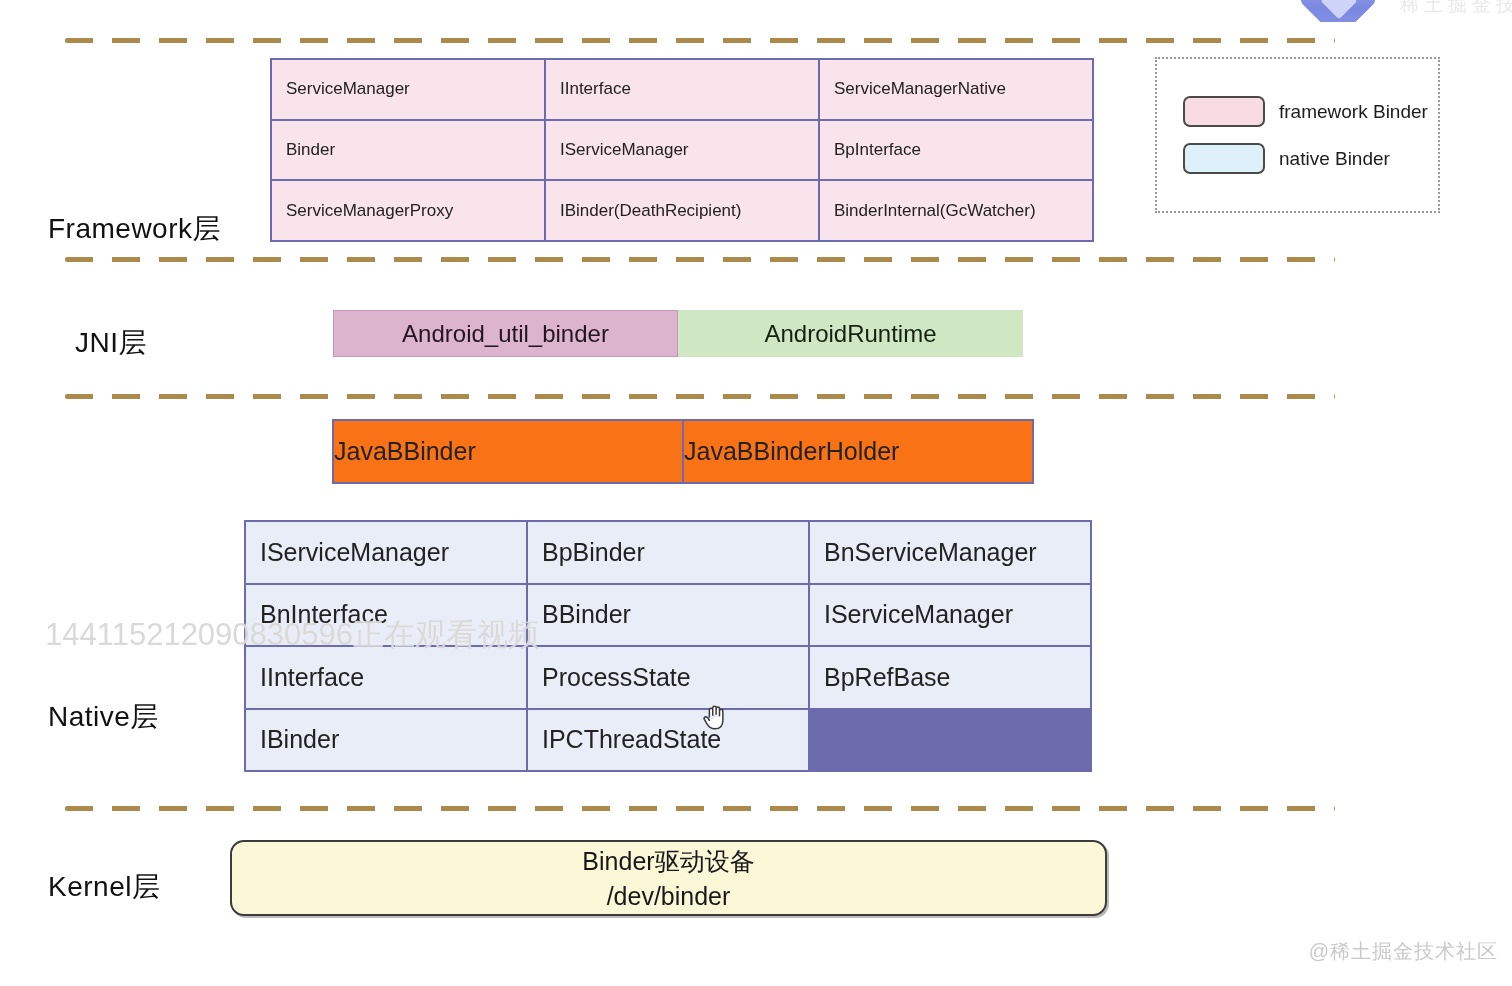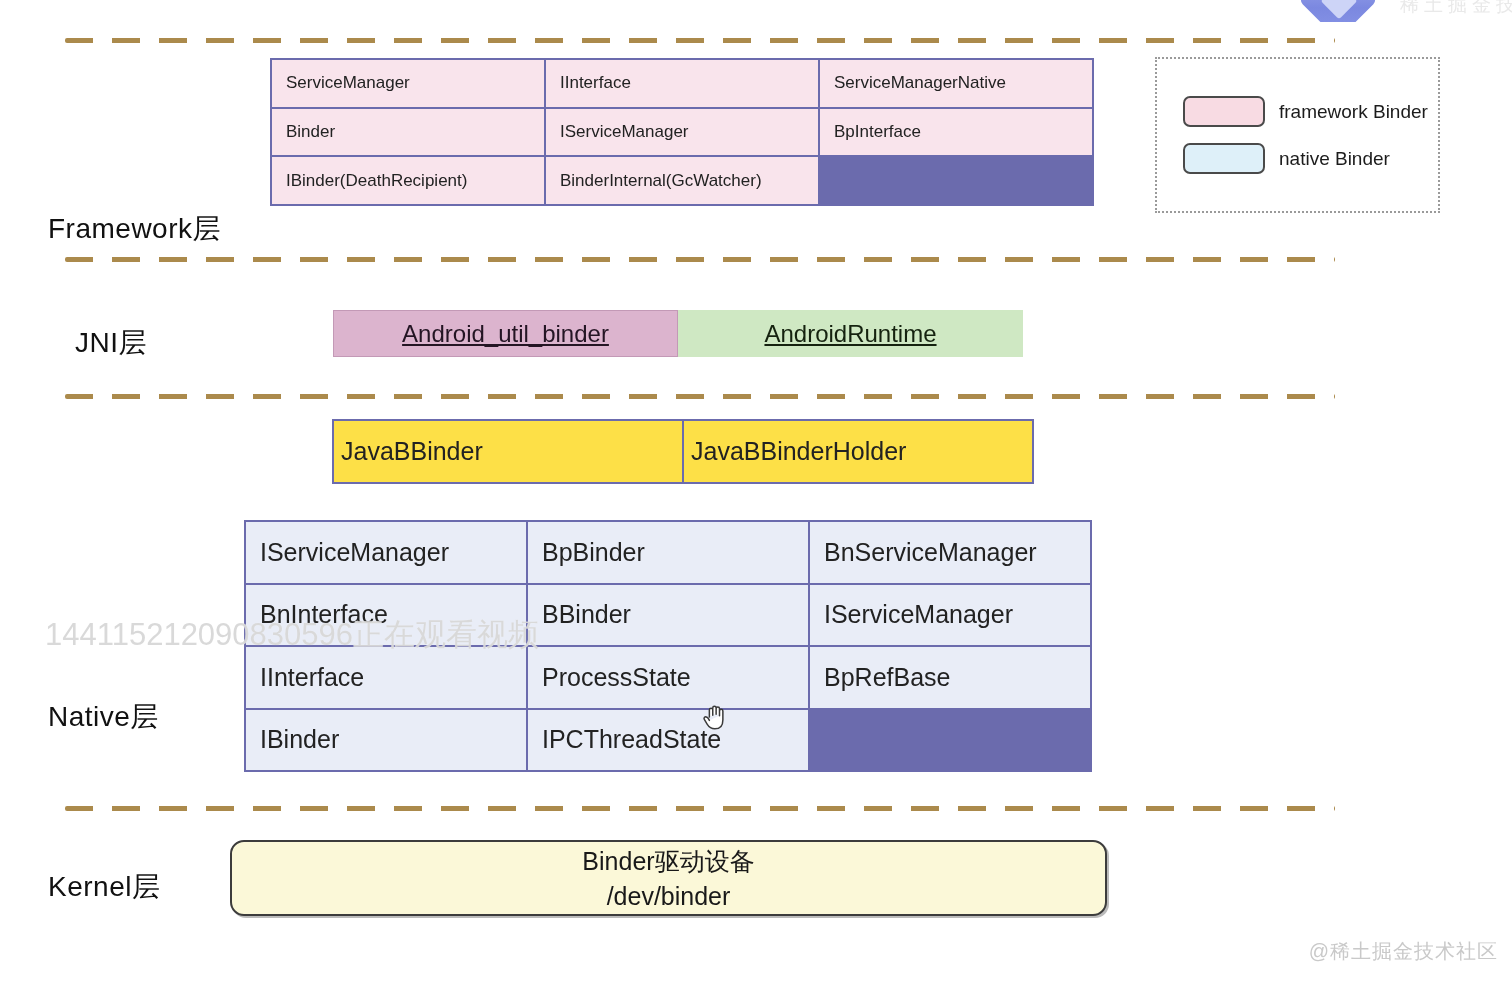--- a/index.html
+++ b/index.html
@@ -31,37 +31,37 @@
   .lbl-kernel{ left:48px; top:868px; }
 
   
   .grid {
     position:absolute; display:grid; gap:2px; padding:2px; background:#6b6bad;
   }
   .grid .cell {
     display:flex; align-items:center; padding-left:14px; color:#222;
   }
 
-  .ftable { left:270px; top:58px; width:824px; height:148px;
+  .ftable { left:270px; top:58px; width:824px; height:184px;
     grid-template-columns:1fr 1fr 1fr; grid-template-rows:1fr 1fr 1fr; }
   .ftable .cell { background:#f9e4ec; font-size:17px; }
 
   .ntable { left:244px; top:520px; width:848px; height:252px;
     grid-template-columns:1fr 1fr 1fr; grid-template-rows:1fr 1fr 1fr 1fr; }
   .ntable .cell { background:#e9edf7; font-size:25px; }
 
   .jrow { left:332px; top:419px; width:702px; height:65px;
     grid-template-columns:1fr 1fr; }
-  .jrow .cell { background:#fde047; font-size:25px; padding-left:7px; }
+  .jrow .cell { background:#f97316; font-size:25px; padding-left:0; }
 
   
   .jni-box {
     position:absolute; top:310px; height:47px; width:345px;
     display:flex; align-items:center; justify-content:center;
-    font-size:24px; color:#241524;text-decoration:underline;
+    font-size:24px; color:#241524;
   }
   .jni-binder { left:333px; background:#dcb4ce; box-shadow:inset 0 0 0 1px rgba(120,70,110,0.25); }
   .jni-runtime { left:678px; background:#cfe8c3; color:#15220f; }
 
   
   .legend {
     position:absolute; left:1155px; top:57px; width:285px; height:156px;
     border:2px dotted #9a9a9a;
     display:flex; flex-direction:column; justify-content:center; gap:16px;
     padding-left:26px;
@@ -130,20 +130,21 @@
   <div class="layer-label lbl-native">Native层</div>
   <div class="layer-label lbl-kernel">Kernel层</div>
 
   <div class="grid ftable">
     <div class="cell">ServiceManager</div>
     <div class="cell">IInterface</div>
     <div class="cell">ServiceManagerNative</div>
     <div class="cell">Binder</div>
     <div class="cell">IServiceManager</div>
     <div class="cell">BpInterface</div>
+    <div class="cell">ServiceManagerProxy</div>
     <div class="cell">IBinder(DeathRecipient)</div>
     <div class="cell">BinderInternal(GcWatcher)</div>
   </div>
 
   <div class="legend">
     <div class="legend-item">
       <span class="swatch swatch-pink"></span>
       <span class="legend-text">framework Binder</span>
     </div>
     <div class="legend-item">

